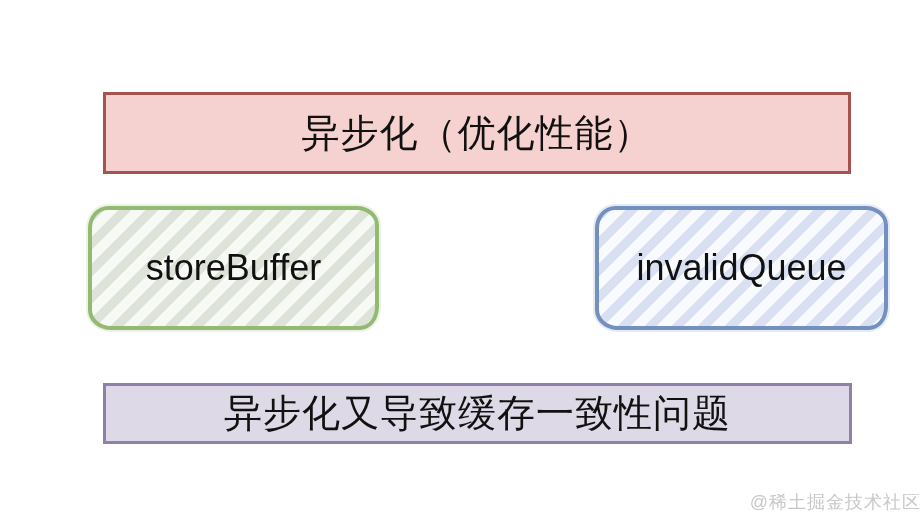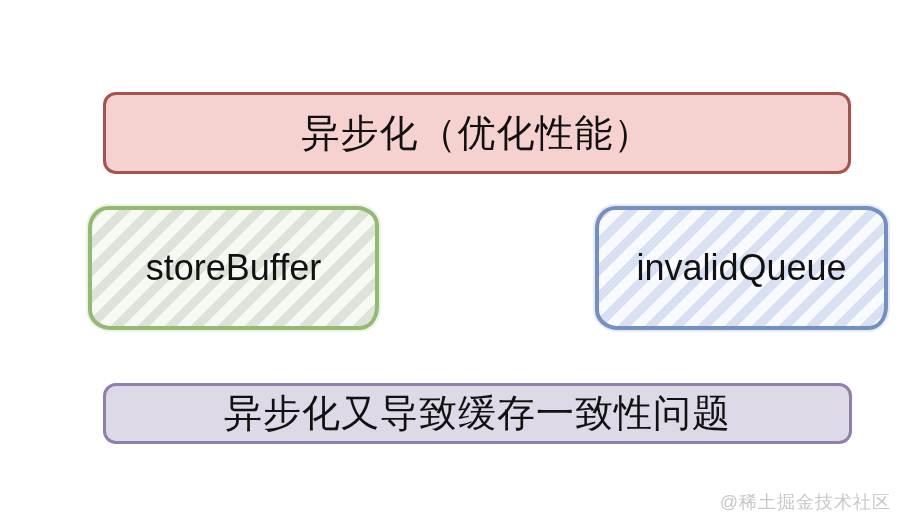--- a/index.html
+++ b/index.html
@@ -16,21 +16,20 @@
     font-family: "Liberation Sans", "DejaVu Sans", sans-serif;
   }
   .box {
     position: absolute;
     box-sizing: border-box;
     display: flex;
     align-items: center;
     justify-content: center;
     color: var(--text);
     text-align: center;
-    border-radius: 13px;
   }
   .box-top {
     left: 103px; top: 92px;
     width: 748px; height: 82px;
     background: var(--pink-fill);
     border: 3px solid var(--pink-border);
     font-size: 38px;
     font-weight: 500;
     letter-spacing: 1px;
   }
@@ -66,21 +65,21 @@
     background: repeating-linear-gradient(
       135deg,
       var(--blue-stripe) 0 9px,
       var(--blue-bg) 9px 19px
     );
     box-shadow: 0 0 0 2px rgba(115, 144, 191, 0.18);
   }
   .watermark {
     position: absolute;
     top: 490px;
-    right: 33px;
+    right: 3px;
     font-size: 18px;
     letter-spacing: 1px;
     color: var(--watermark);
   }
 </style>
 </head>
 <body>
 
 <div class="canvas">
 

